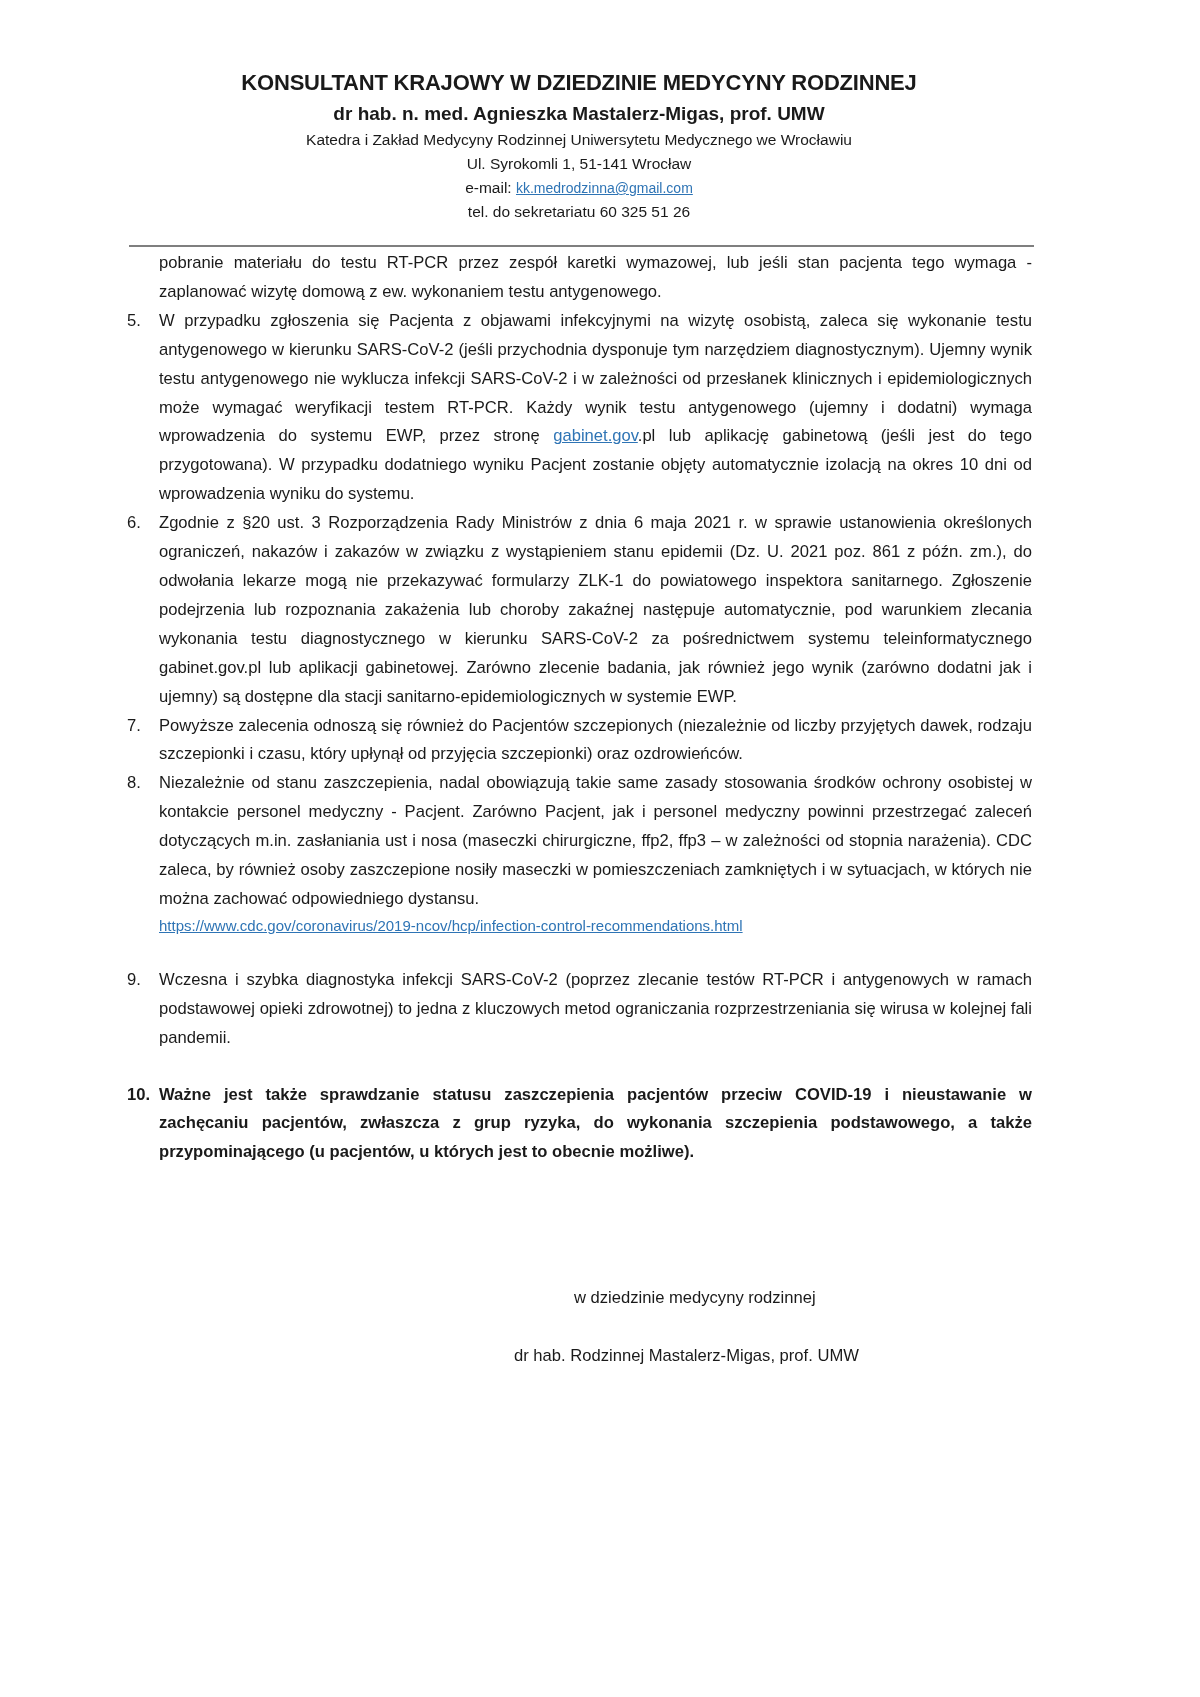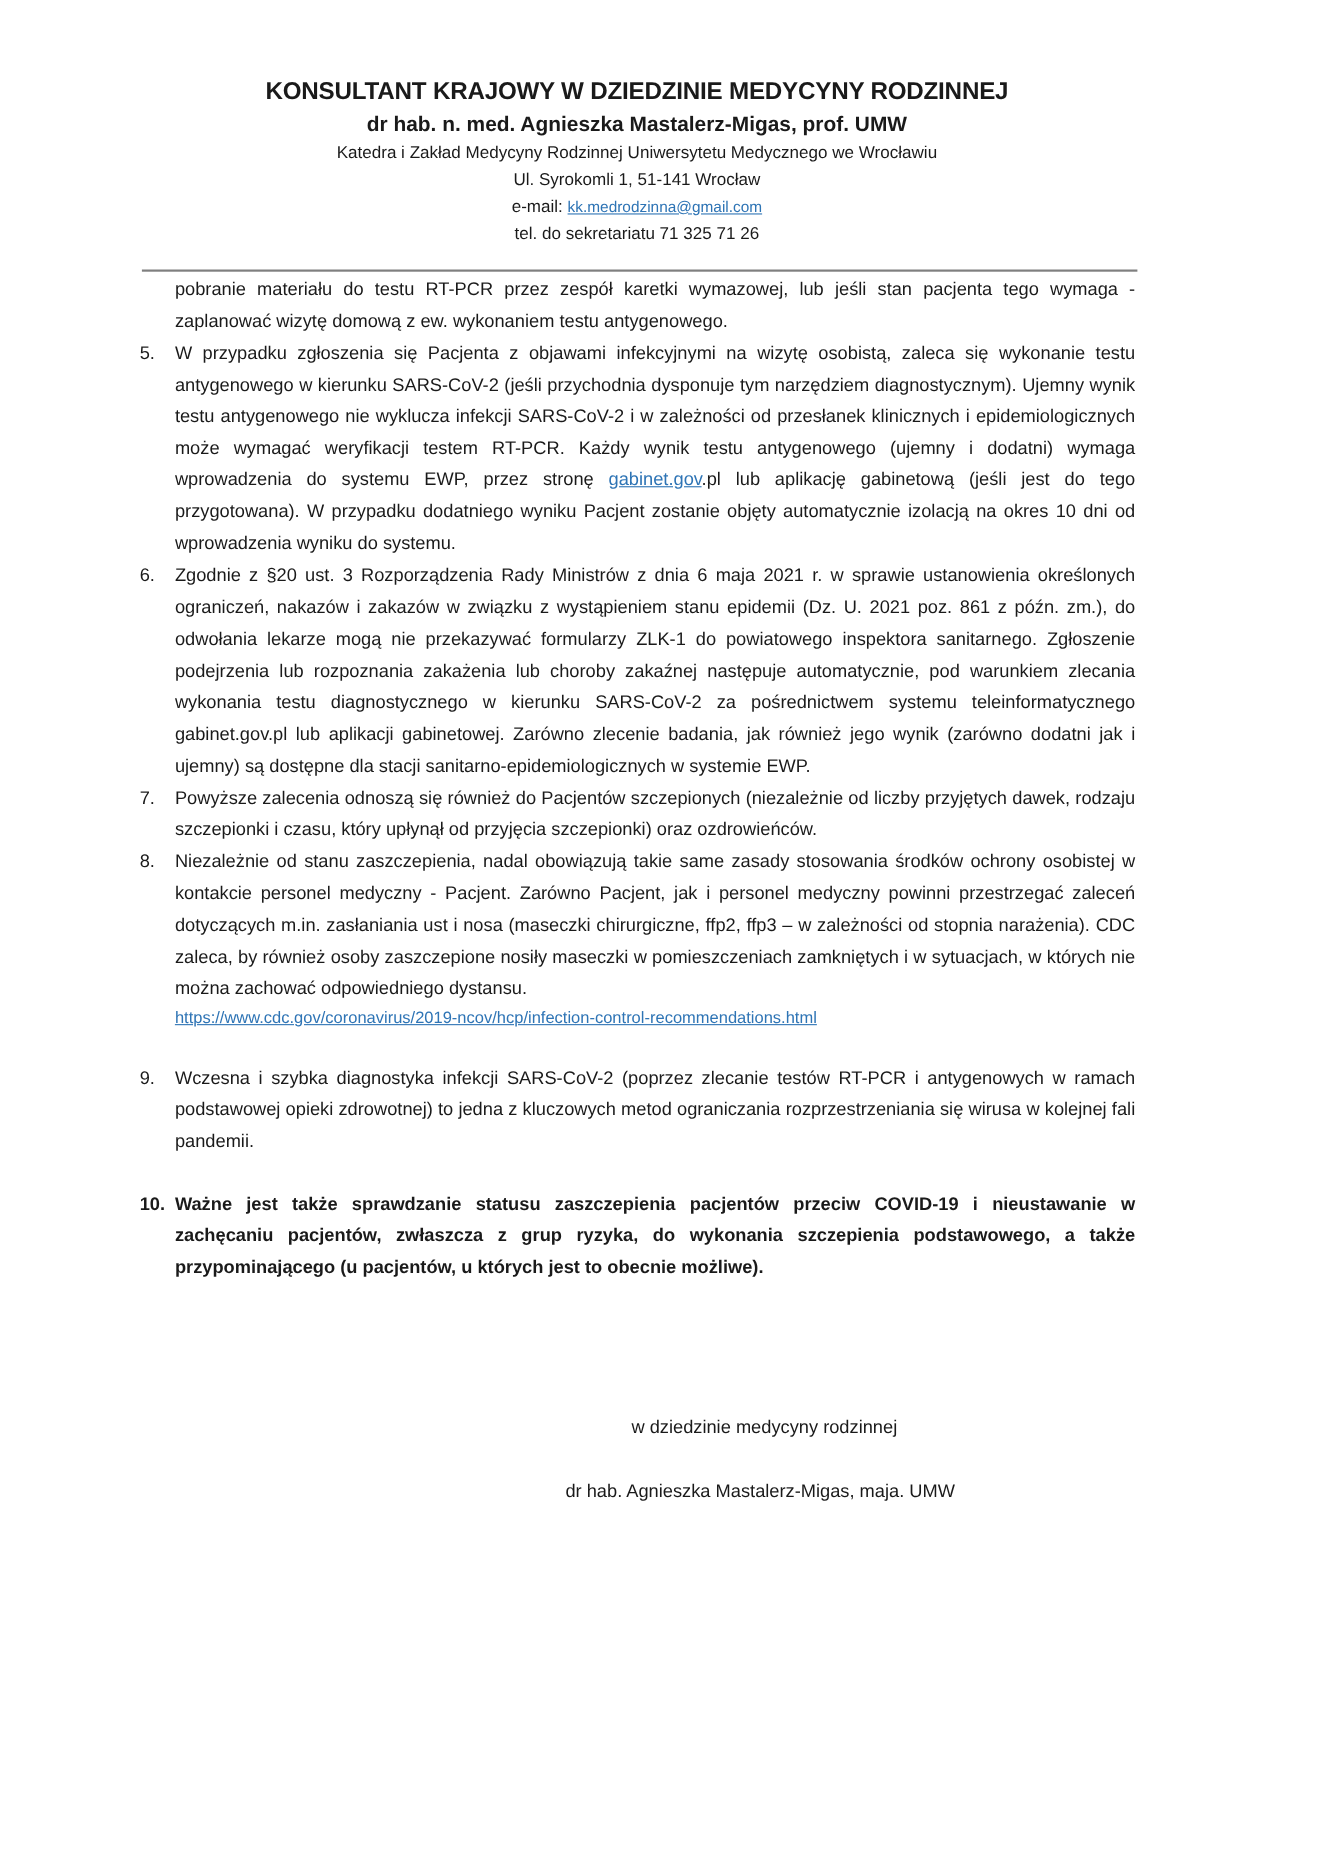--- a/index.html
+++ b/index.html
@@ -119,21 +119,21 @@
 <body>
 
 <div class="page">
 
   <div class="header">
     <p class="title">KONSULTANT KRAJOWY W DZIEDZINIE MEDYCYNY RODZINNEJ</p>
     <p class="author">dr hab. n. med. Agnieszka Mastalerz-Migas, prof. UMW</p>
     <p class="line">Katedra i Zakład Medycyny Rodzinnej Uniwersytetu Medycznego we Wrocławiu</p>
     <p class="line">Ul. Syrokomli 1, 51-141 Wrocław</p>
     <p class="line"><span>e-mail: </span><a>kk.medrodzinna@gmail.com</a></p>
-    <p class="line">tel. do sekretariatu 71 325 71 26</p>
+    <p class="line">tel. do sekretariatu 60 325 51 26</p>
   </div>
 
   <div class="rule"></div>
 
   <div class="body">
     <p class="para-cont" style="margin-top:0;margin-bottom:0;">pobranie materiału do testu RT-PCR przez zespół karetki wymazowej, lub jeśli stan pacjenta tego wymaga - zaplanować wizytę domową z ew. wykonaniem testu antygenowego.</p>
 
     <ol class="items">
       <li>
         <span class="num">5.</span>
@@ -158,16 +158,16 @@
       </li>
       <li class="gap-before bold">
         <span class="num">10.</span>
         <span>Ważne jest także sprawdzanie statusu zaszczepienia pacjentów przeciw COVID-19 i nieustawanie w zachęcaniu pacjentów, zwłaszcza z grup ryzyka, do wykonania szczepienia podstawowego, a także przypominającego (u pacjentów, u których jest to obecnie możliwe).</span>
       </li>
     </ol>
   </div>
 
   <div class="signature">
     <div class="s2">w dziedzinie medycyny rodzinnej</div>
-    <div class="s3">dr hab. Agnieszka Mastalerz-Migas, maja. UMW</div>
+    <div class="s3">dr hab. Rodzinnej Mastalerz-Migas, prof. UMW</div>
   </div>
 
 </div>
 
 </body></html>

